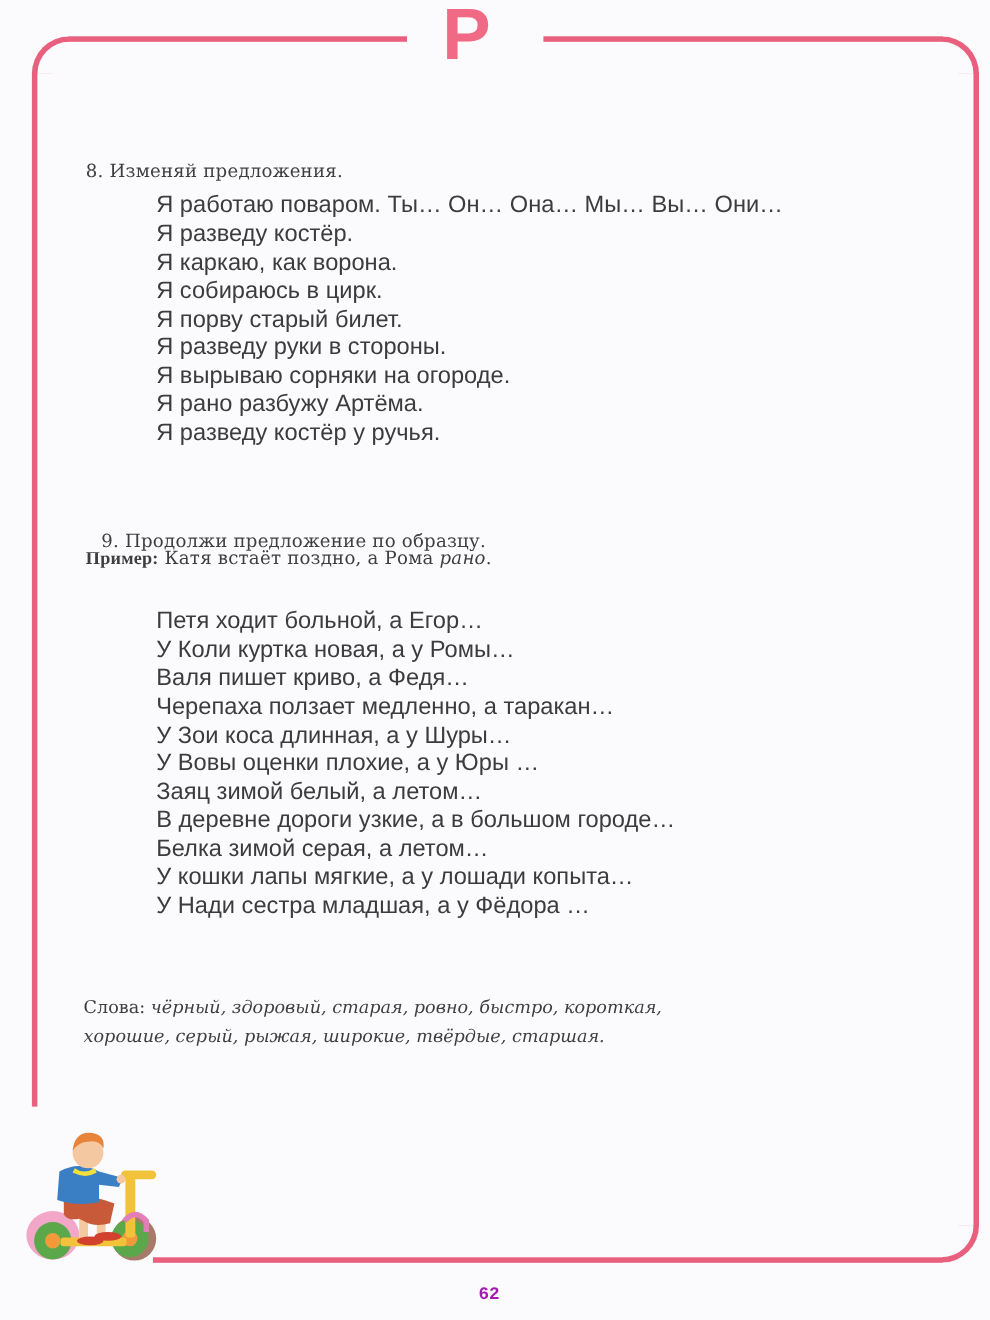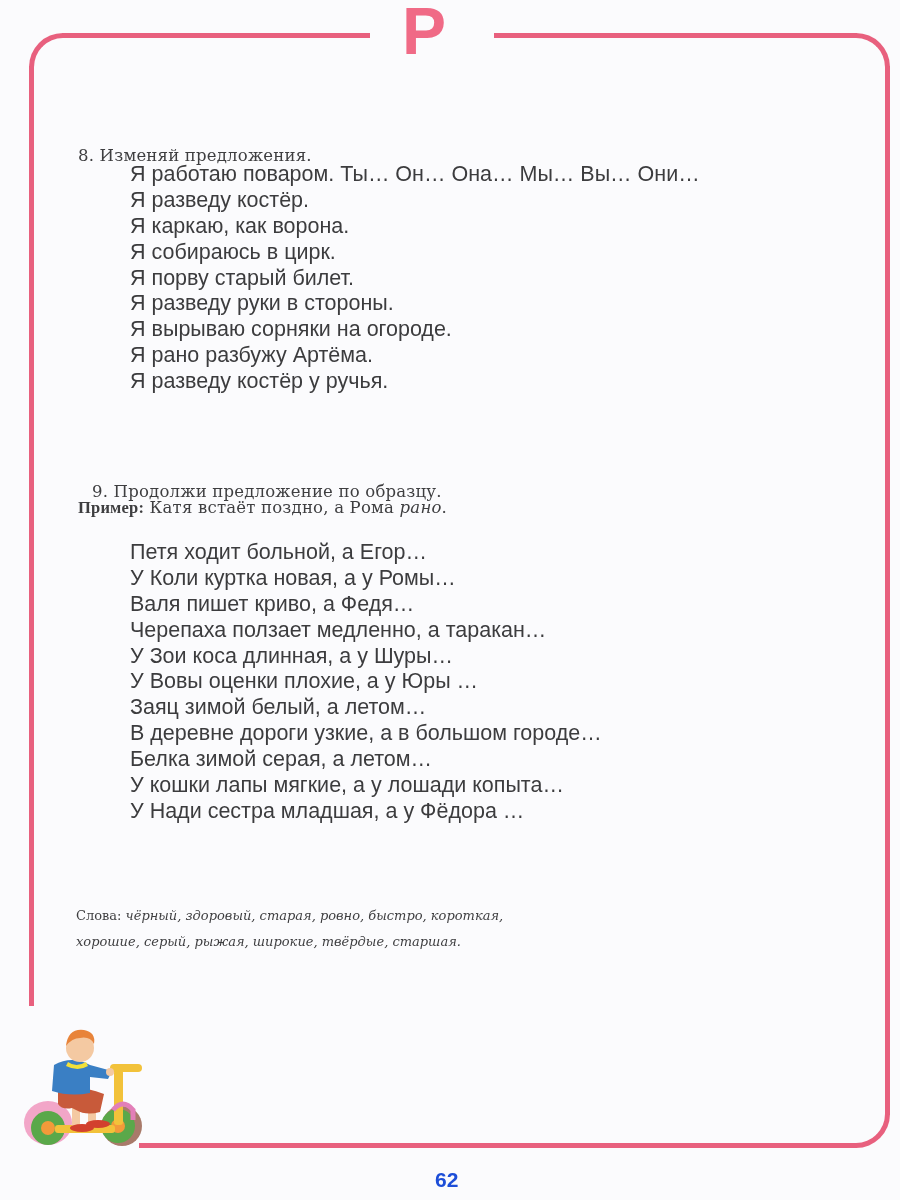--- a/index.html
+++ b/index.html
@@ -19,32 +19,32 @@
       font-size: 66px; color: #f06a86; line-height: 1;
     }
     .heading {
       position: absolute; left: 78px;
       font-family: "DejaVu Serif", serif; font-size: 16.5px; color: #3e3e40;
       letter-spacing: 0.2px;
     }
     .heading b { font-weight: bold; font-family: Liberation Serif, serif; }
     .heading i { font-style: italic; }
     .list {
-      position: absolute; left: 130px; margin: 0; padding: 0; list-style: none;
+      position: absolute; left: 130px; margin: 12px; padding: 0; list-style: none;
       font-family: "Liberation Sans", sans-serif; font-size: 21.5px; color: #3c3c3e;
     }
     .list li { height: 25.9px; line-height: 25.9px; white-space: nowrap; }
     .words {
       position: absolute; left: 76px; top: 903px; width: 720px;
-      font-family: "DejaVu Serif", serif; font-size: 13px; color: #3e3e40; line-height: 26px;
+      font-family: "DejaVu Serif", serif; font-size: 16px; color: #3e3e40; line-height: 26px;
     }
     .words i { font-style: italic; }
     .page-num {
       position: absolute; left: 435px; top: 1168px;
-      font-family: Liberation Sans, sans-serif; font-size: 21px; color: #1d4ed8; font-weight: bold;
+      font-family: Liberation Mono, monospace; font-size: 16px; color: #a21caf; font-weight: bold;
     }
     .illus { position: absolute; left: 10px; top: 1010px; width: 150px; height: 140px; }
   </style>
 </head>
 <body>
 
 <div class="corner tl"></div>
 <div class="frame-line" style="left:62px; top:33px; width:308px; height:5px;"></div>
 <div class="frame-line" style="left:494px; top:33px; width:363px; height:5px;"></div>
 <div class="corner tr"></div>

